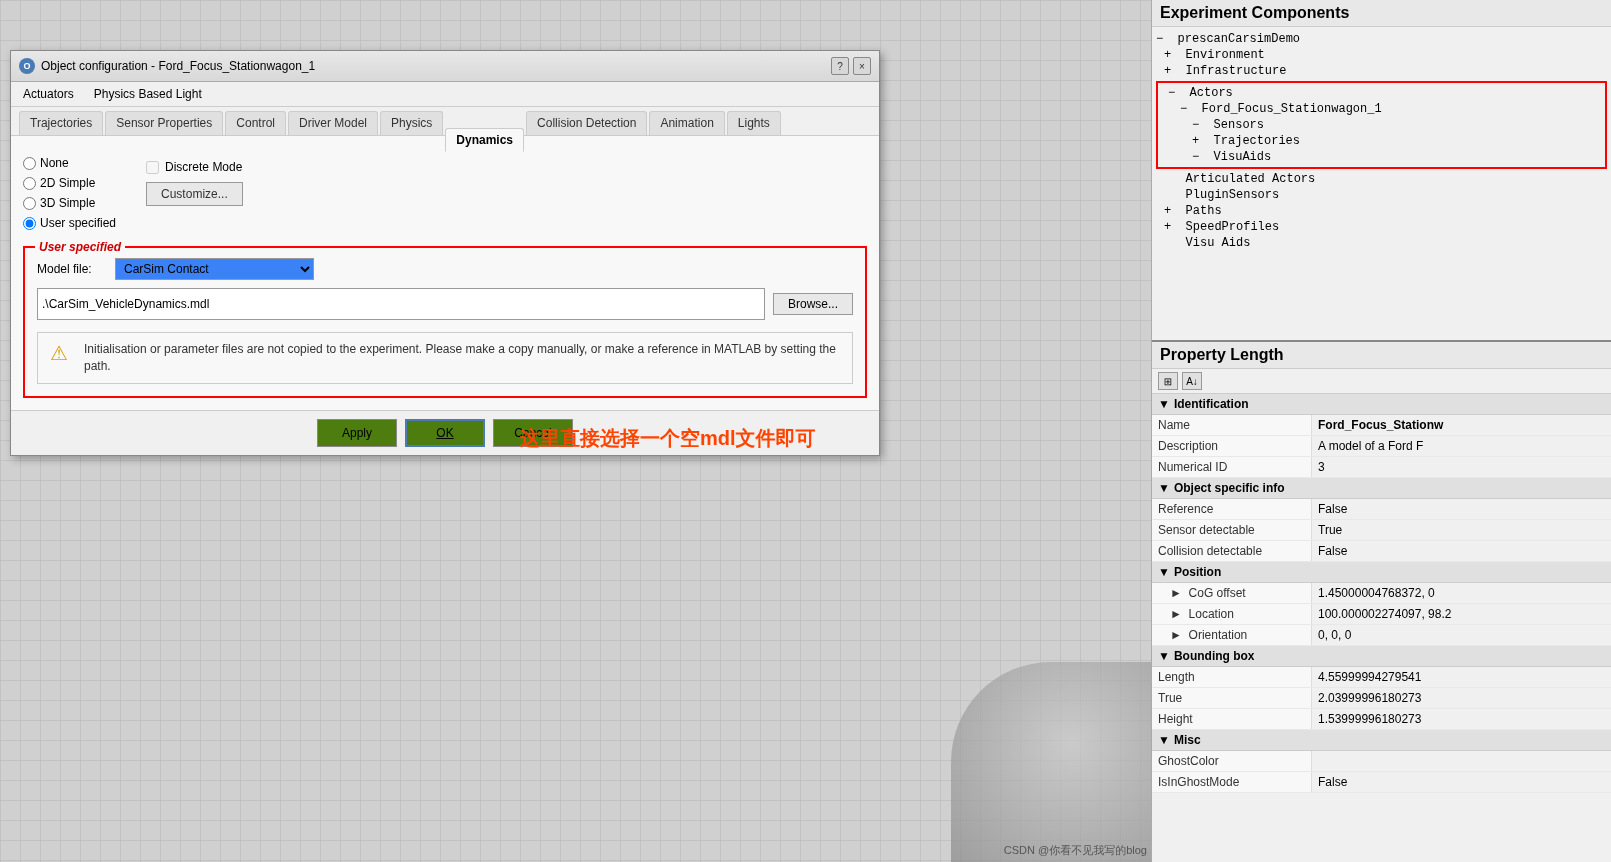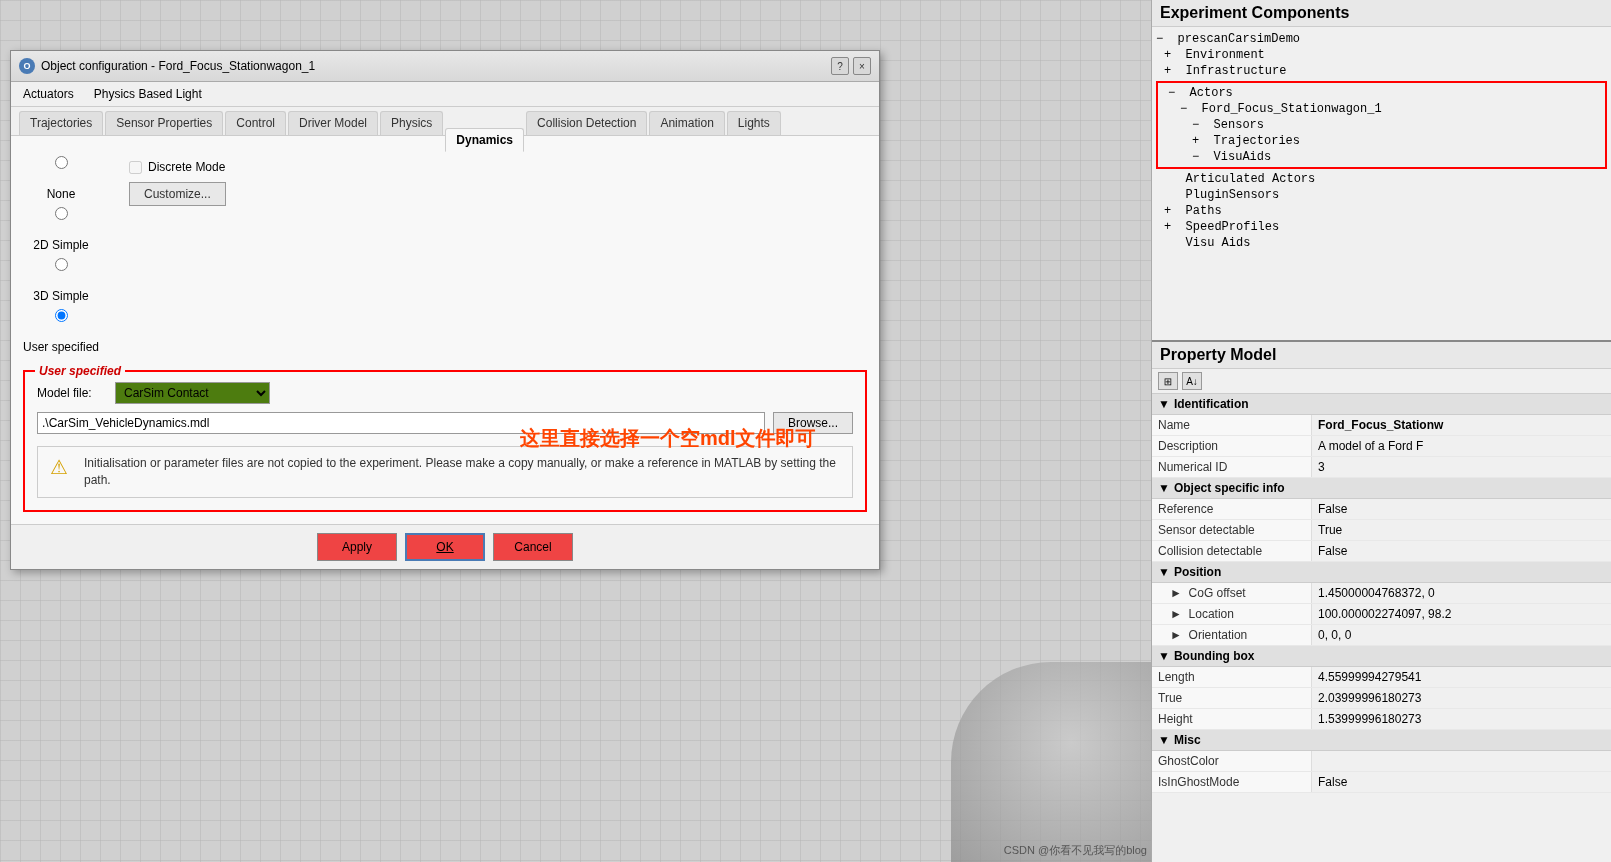--- a/index.html
+++ b/index.html
@@ -131,22 +131,21 @@
 
     
     .dialog-content {
       padding: 12px;
       background: #f8f8f8;
     }
 
     .radio-row {
       display: flex;
       align-items: center;
-      gap: 18px;
-      flex-direction: column;
+      gap: 4px;
     }
 
     .radio-row input[type="radio"] {
       cursor: pointer;
     }
 
     .radio-label {
       font-size: 12px;
       color: #000;
     }
@@ -198,37 +197,37 @@
       margin-bottom: 8px;
     }
 
     .model-file-label {
       font-size: 12px;
       color: #000;
       min-width: 70px;
     }
 
     .model-file-select {
-      width: 155px;
+      width: 199px;
       height: 22px;
       font-size: 12px;
       border: 1px solid #999;
-      background: #4d7c0f;
+      background: #3b82f6;
       padding: 0 4px;
     }
 
     .file-path-row {
       display: flex;
       align-items: center;
       gap: 8px;
     }
 
     .file-path-input {
       flex: 1;
-      height: 22px;
+      height: 32px;
       font-size: 12px;
       border: 1px solid #999;
       background: white;
       padding: 0 4px;
     }
 
     .browse-btn {
       padding: 3px 14px;
       font-size: 12px;
       background: #e8e8e8;
@@ -268,21 +267,21 @@
       justify-content: center;
       gap: 8px;
       background: #f0f0f0;
     }
 
     .footer-btn {
       min-width: 80px;
       padding: 5px 20px;
       font-size: 12px;
       border: 1px solid #888;
-      background: #ef4444;
+      background: #4d7c0f;
       cursor: pointer;
       color: #000;
     }
 
     .footer-btn.ok-btn {
       border: 2px solid #4a7bb5;
       text-decoration: underline;
     }
 
     
@@ -629,21 +628,21 @@
         <span>SpeedProfiles</span>
       </div>
       <div class="tree-item tree-indent-1">
         <span>&nbsp;&nbsp;</span>
         <span>Visu Aids</span>
       </div>
     </div>
   </div>
 
   <div class="property-editor">
-    <div class="panel-title">Property Model</div>
+    <div class="panel-title">Property Length</div>
     <div class="prop-toolbar">
       <div class="prop-tool-btn">⊞</div>
       <div class="prop-tool-btn">A↓</div>
     </div>
 
     <div class="prop-section-header">
       <span>▼</span>
       <span>Identification</span>
     </div>
     <div class="prop-row">

